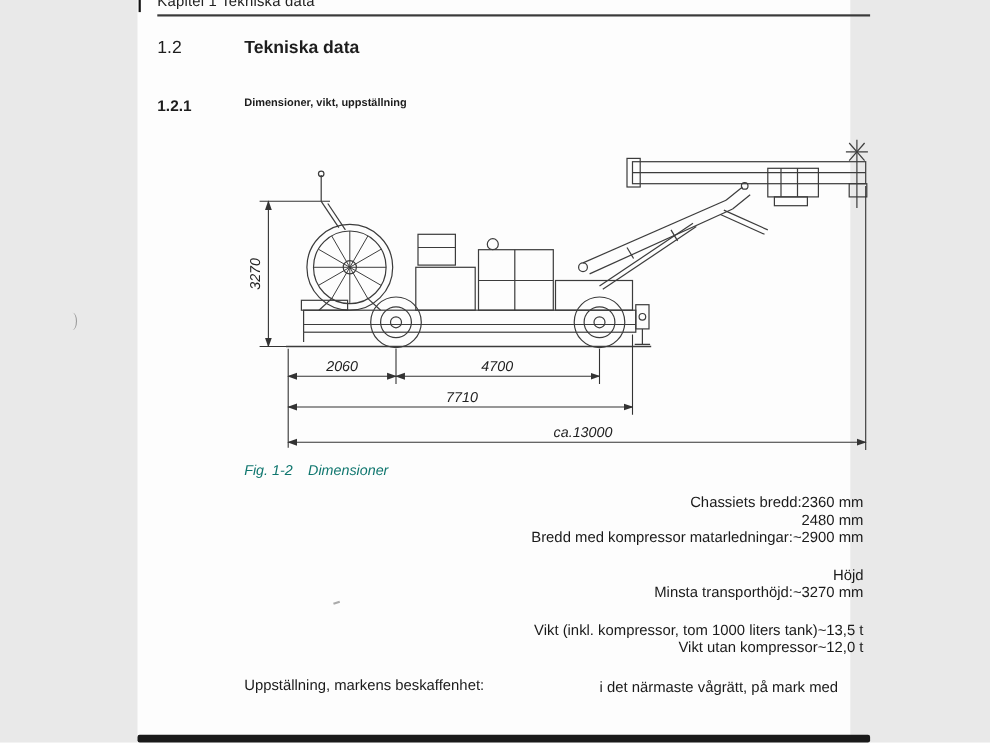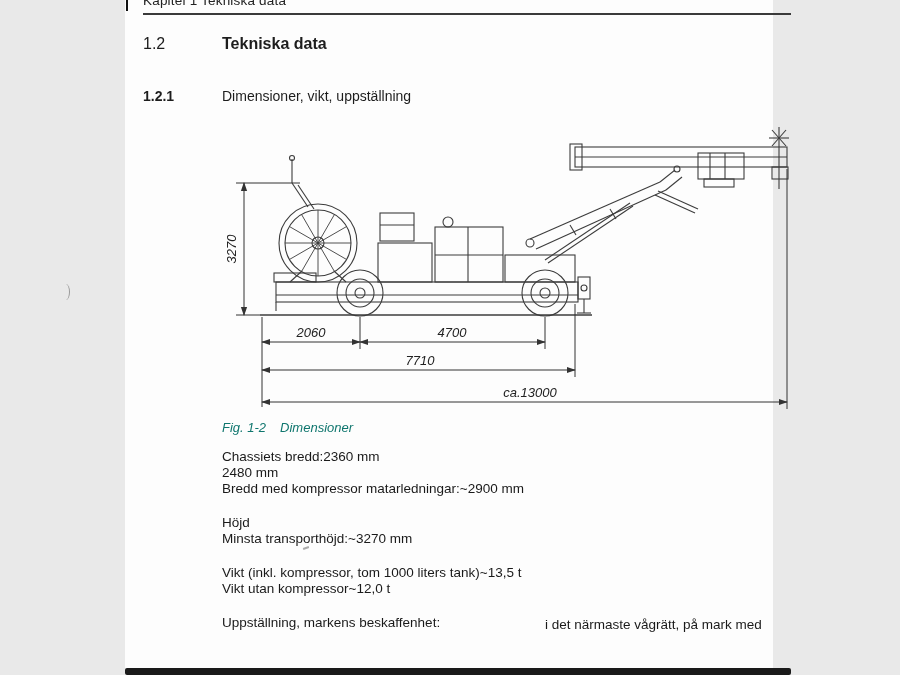--- a/index.html
+++ b/index.html
@@ -13,28 +13,28 @@
   .page{
     position:absolute;left:125px;top:0;width:648px;height:675px;
     background:#fdfdfd;
   }
   .edge-mark{position:absolute;left:1px;top:0;width:2px;height:11px;background:#111}
   .chapter{position:absolute;left:18px;top:-7px;font-size:13.5px;color:#222;letter-spacing:.2px;white-space:nowrap}
   .chapter-rule{position:absolute;left:18px;top:13px;width:648px;height:1.5px;background:#3a3a3a}
   .sec-num{position:absolute;left:18px;top:35px;font-size:16px;font-weight:normal}
   .sec-title{position:absolute;left:97px;top:35px;font-size:16px;font-weight:bold}
   .sub-num{position:absolute;left:18px;top:88px;font-size:14px;font-weight:bold}
-  .sub-title{position:absolute;left:97px;top:88px;font-size:14px;font-weight:normal}
+  .sub-title{position:absolute;left:97px;top:88px;font-size:10px;font-weight:bold}
   .drawing{position:absolute;left:95px;top:125px}
   .drawing text{font-family:"Liberation Sans",sans-serif;font-size:13px;font-style:italic;fill:#222}
   .fig-caption{position:absolute;left:97px;top:420px;font-size:13px;font-style:italic;color:#0f766e}
   .fig-caption .fig-title{margin-left:14px}
   .spec-table{position:absolute;left:97px;top:449px;width:563px;font-size:13.5px;line-height:16px;color:#1a1a1a}
   .spec-group{margin-bottom:18px}
-  .spec-row{display:flex;justify-content:flex-start}
+  .spec-row{display:flex;justify-content:flex-end}
   .spec-row .val{text-align:right;white-space:nowrap}
   .spec-group.last{position:relative;margin-top:4px}
   .ground-value{position:absolute;left:323px;top:0;width:255px;line-height:20px}
   .bottom-bar{position:absolute;left:0;top:668px;width:666px;height:7px;background:#1a1a1a;border-radius:2px}
   .artifact-a{position:absolute;left:63px;top:284px;width:7px;height:16px;border-right:1.5px solid #9a9a9a;border-radius:0 60% 60% 0/0 50% 50% 0}
   .artifact-b{position:absolute;left:178px;top:547px;width:6px;height:2px;background:#aaa;transform:rotate(-18deg)}
 </style>
 </head>
 <body>
 

